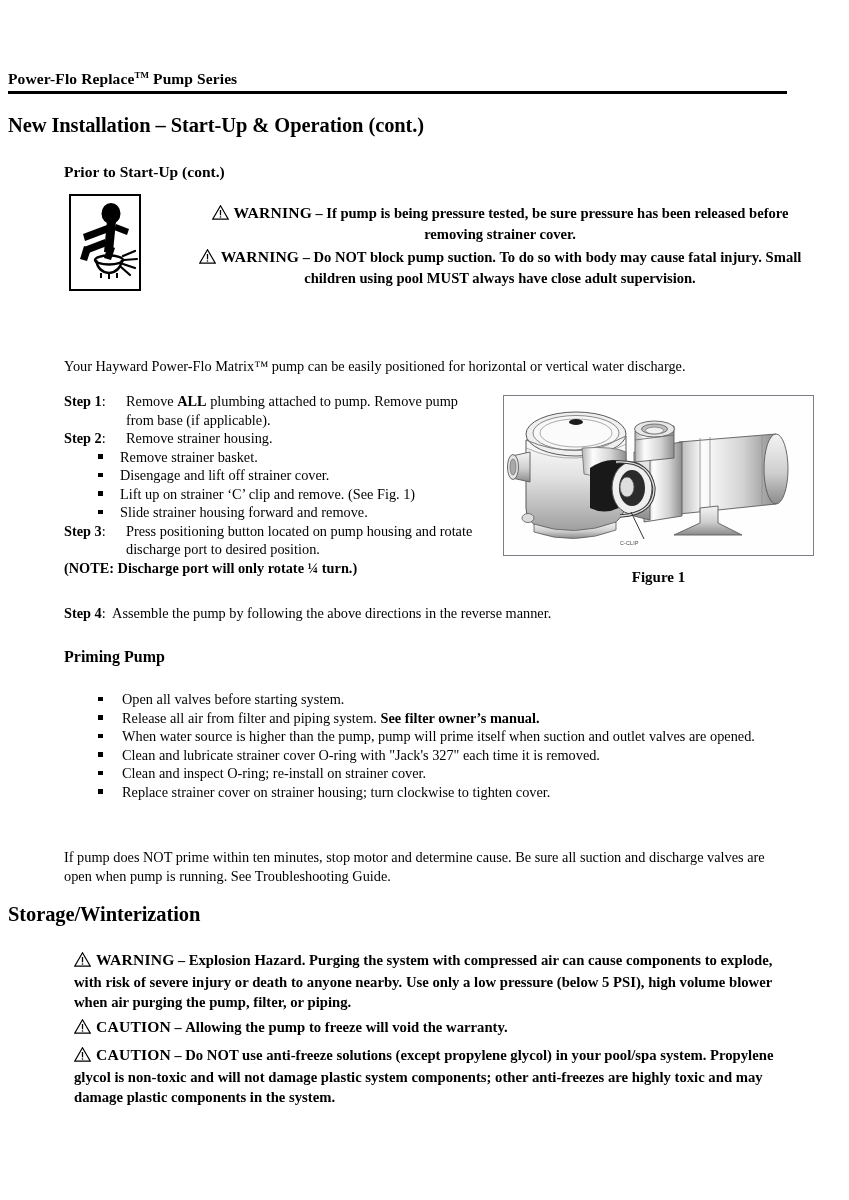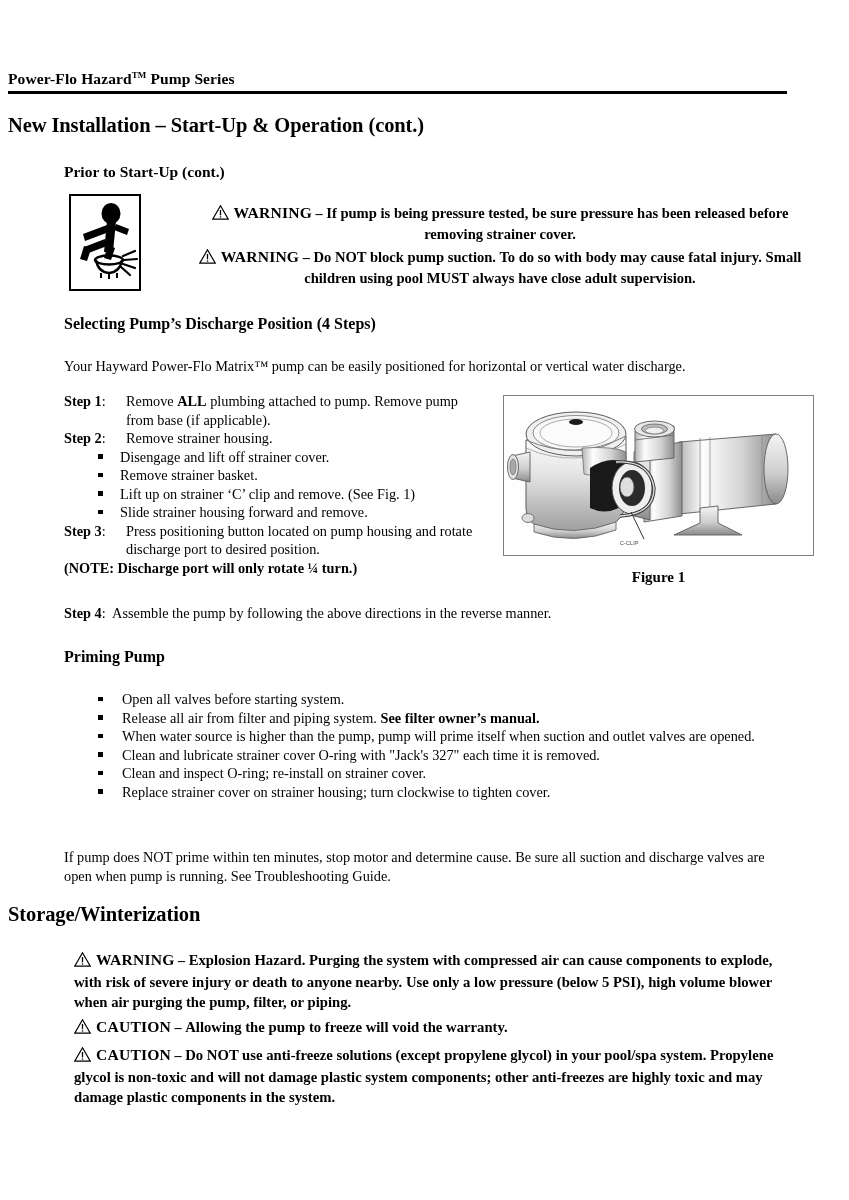--- a/index.html
+++ b/index.html
@@ -214,21 +214,21 @@
     line-height: 1.345;
   }
   .storage-warnings p { margin: 0 0 5px 10px; }
 </style>
 </head>
 <body>
 
 <div class="page">
 
   <div class="runhead">
-    <span>Power-Flo Hazard</span><span class="tm">TM</span> <span>Pump Series</span>
+    <span>Power-Flo Replace</span><span class="tm">TM</span> <span>Pump Series</span>
   </div>
   <div class="runhead-rule"></div>
 
   <div class="h1" id="title-main">New Installation – Start-Up &amp; Operation (cont.)</div>
 
   <div class="h2" id="sub-prior">Prior to Start-Up (cont.)</div>
 
   <div class="picto">
     <svg width="67" height="92" viewBox="0 0 67 92">
 
@@ -267,37 +267,36 @@
       <span class="tri">
         <svg width="17" height="15" viewBox="0 0 17 15">
             <path d="M8.5 0.8 L16.3 14.2 L0.7 14.2 Z" fill="none" stroke="#000" stroke-width="1.2"></path>
             <path d="M8.5 5 L8.5 10.3" stroke="#000" stroke-width="1.3"></path>
             <circle cx="8.5" cy="12" r="0.8" fill="#000"></circle>
           </svg>
       </span><span class="wkey">WARNING</span><span class="wdash"> <span>–</span> </span><span>Do NOT block pump suction.  To do so with body may cause fatal injury.  Small children using pool MUST always have close adult supervision.</span>
     </p>
   </div>
 
-  <div class="h2" id="sub-discharge">Selecting Pump’s Discharge Position (4 Steps)</div>
   <div class="body" id="intro-discharge">Your Hayward Power-Flo Matrix™ pump can be easily positioned for horizontal or vertical water discharge.</div>
 
   <div class="steps">
 
     <div class="step-row">
       <span class="step-lbl"><span>Step 1</span><span class="colon">:</span></span>
       <span>Remove </span><span class="bold">ALL</span><span> plumbing attached to pump.  Remove pump from base (if applicable).</span>
     </div>
 
     <div class="step-row">
       <span class="step-lbl"><span>Step 2</span><span class="colon">:</span></span>
       <span>Remove strainer housing.</span>
     </div>
     <ul class="sub-bullets">
+      <li><span class="sq"></span><span>Remove strainer basket.</span></li>
       <li><span class="sq"></span><span>Disengage and lift off strainer cover.</span></li>
-      <li><span class="sq"></span><span>Remove strainer basket.</span></li>
       <li><span class="sq"></span><span>Lift up on strainer ‘C’ clip and remove. (See Fig. 1)</span></li>
       <li><span class="sq"></span><span>Slide strainer housing forward and remove.</span></li>
     </ul>
 
     <div class="step-row">
       <span class="step-lbl"><span>Step 3</span><span class="colon">:</span></span>
       <span>Press positioning button located on pump housing and rotate discharge port to desired position.</span>
     </div>
 
     <div class="step-note">(NOTE:  Discharge port will only rotate ¼ turn.)</div>

